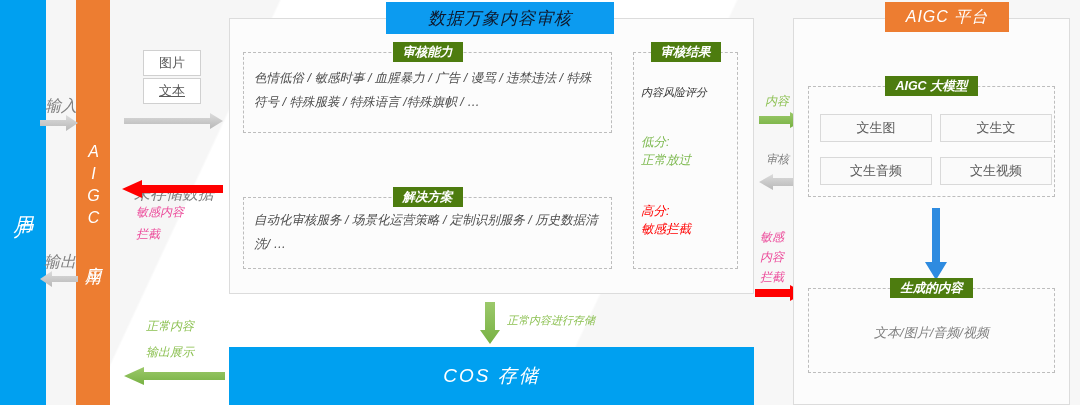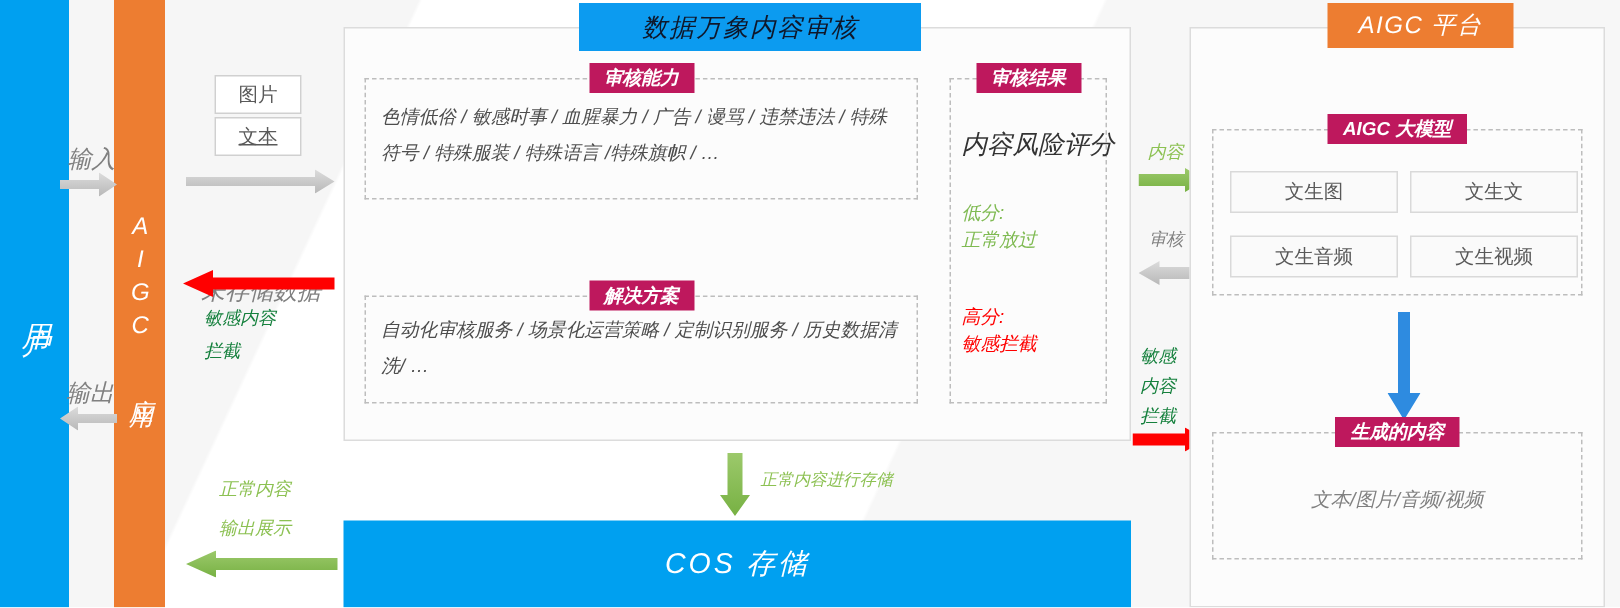--- a/index.html
+++ b/index.html
@@ -37,29 +37,29 @@
     font-size:13px;text-align:center;line-height:24px;height:26px;width:58px;}
 
   
   .panel{border:1px solid #dcdcdc;background:#fcfcfc;}
   .title-blue{background:#0C9BF0;color:#0f172a;font-style:italic;font-size:17px;
     display:flex;align-items:center;justify-content:center;letter-spacing:1px;}
   .title-orange{background:#ED7D31;color:#fff;font-style:italic;font-size:16px;
     display:flex;align-items:center;justify-content:center;letter-spacing:1px;}
 
   .dashbox{border:1px dashed #bdbdbd;background:transparent;}
-  .badge{background:#be185d;color:#fff;font-size:12.5px;font-weight:bold;
+  .badge{background:#4d7c0f;color:#fff;font-size:12.5px;font-weight:bold;
     font-style:italic;padding:2px 10px;display:inline-block;line-height:16px;white-space:nowrap;text-align:center;}
 
   .body-text{font-size:12.5px;color:#4d4d4d;font-style:italic;line-height:24px;}
-  .res-title{font-size:17px;color:#333;font-style:italic;}
+  .res-title{font-size:11px;color:#333;font-style:italic;}
   .green-t{color:#7FBA52;font-size:12.5px;font-style:italic;line-height:16px;white-space:nowrap;}
   .red-t{color:#FF0000;font-size:12.5px;font-style:italic;line-height:16px;white-space:nowrap;}
   .green-lbl{color:#8CC152;font-size:12px;font-style:italic;line-height:15px;white-space:nowrap;}
-  .red-lbl{color:#15803d;font-size:12px;font-style:italic;line-height:15px;white-space:nowrap;}
+  .red-lbl{color:#ec4899;font-size:12px;font-style:italic;line-height:15px;white-space:nowrap;}
 
   
   .mbtn{border:1px solid #d9d9d9;background:#fafafa;color:#595959;font-size:13px;
     display:flex;align-items:center;justify-content:center;}
 
   .cosbar{background:#00A0F0;display:flex;align-items:center;justify-content:center;}
   .cosbar span{color:#fff;font-size:19px;font-style:italic;letter-spacing:2px;}
 
   .gen-text{font-size:13px;color:#808080;font-style:italic;}
 </style>

